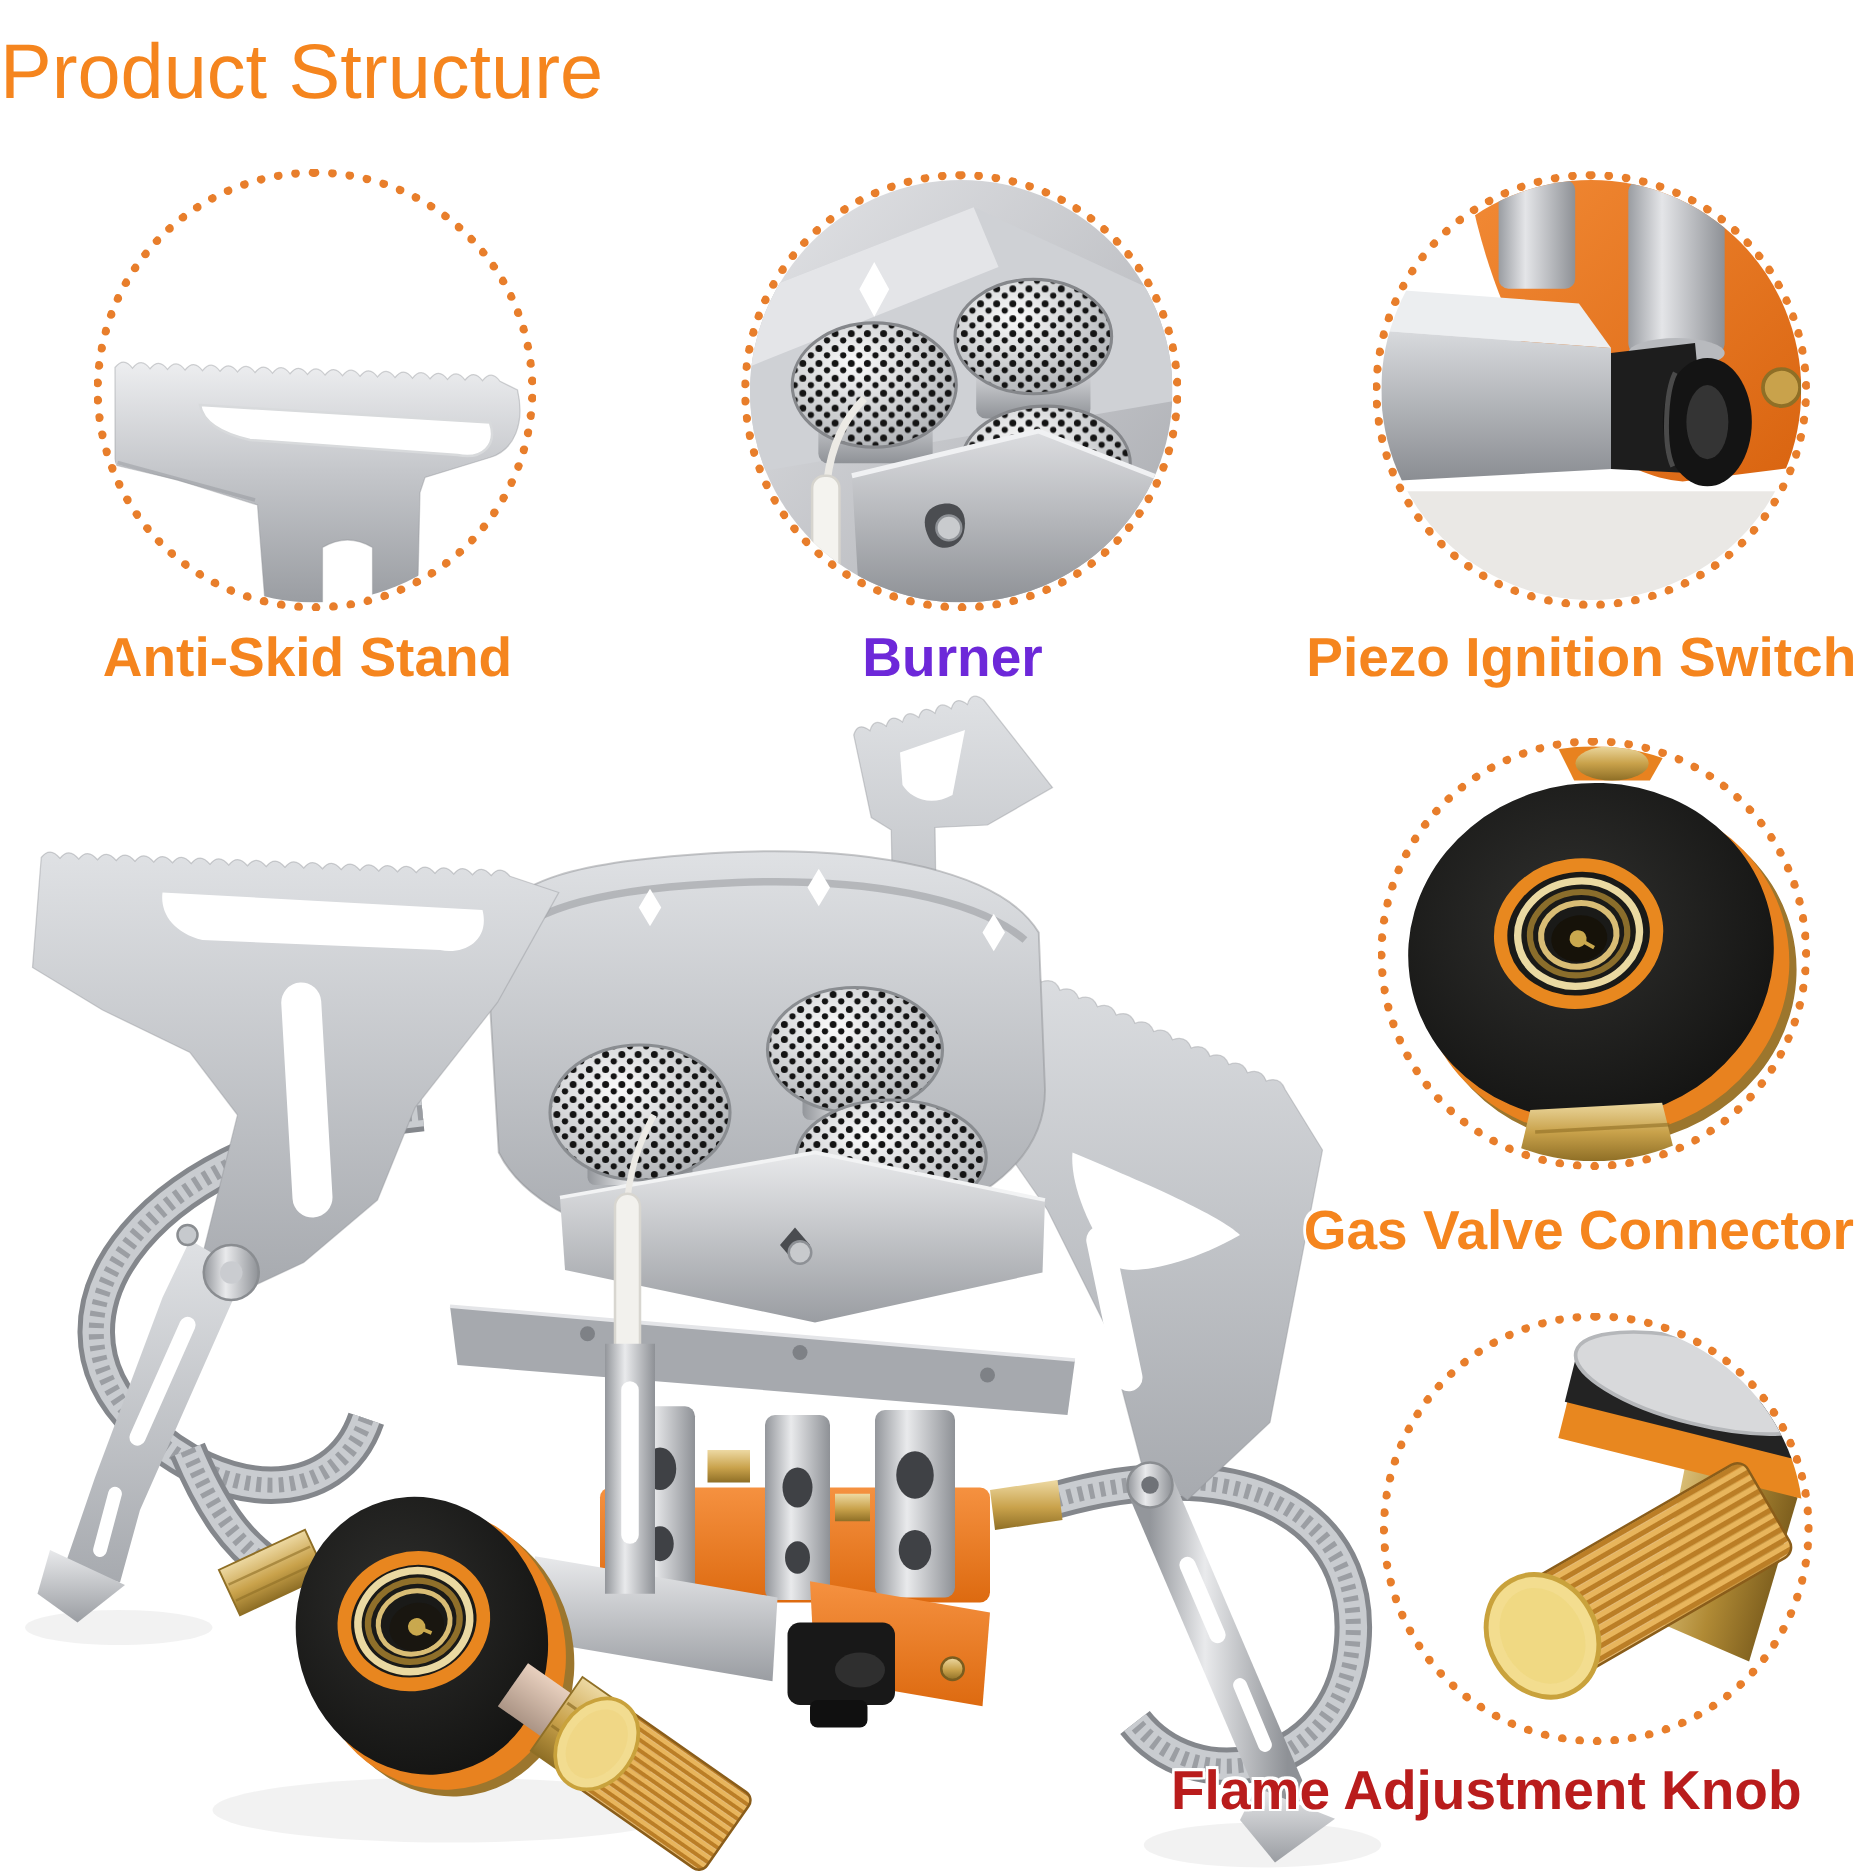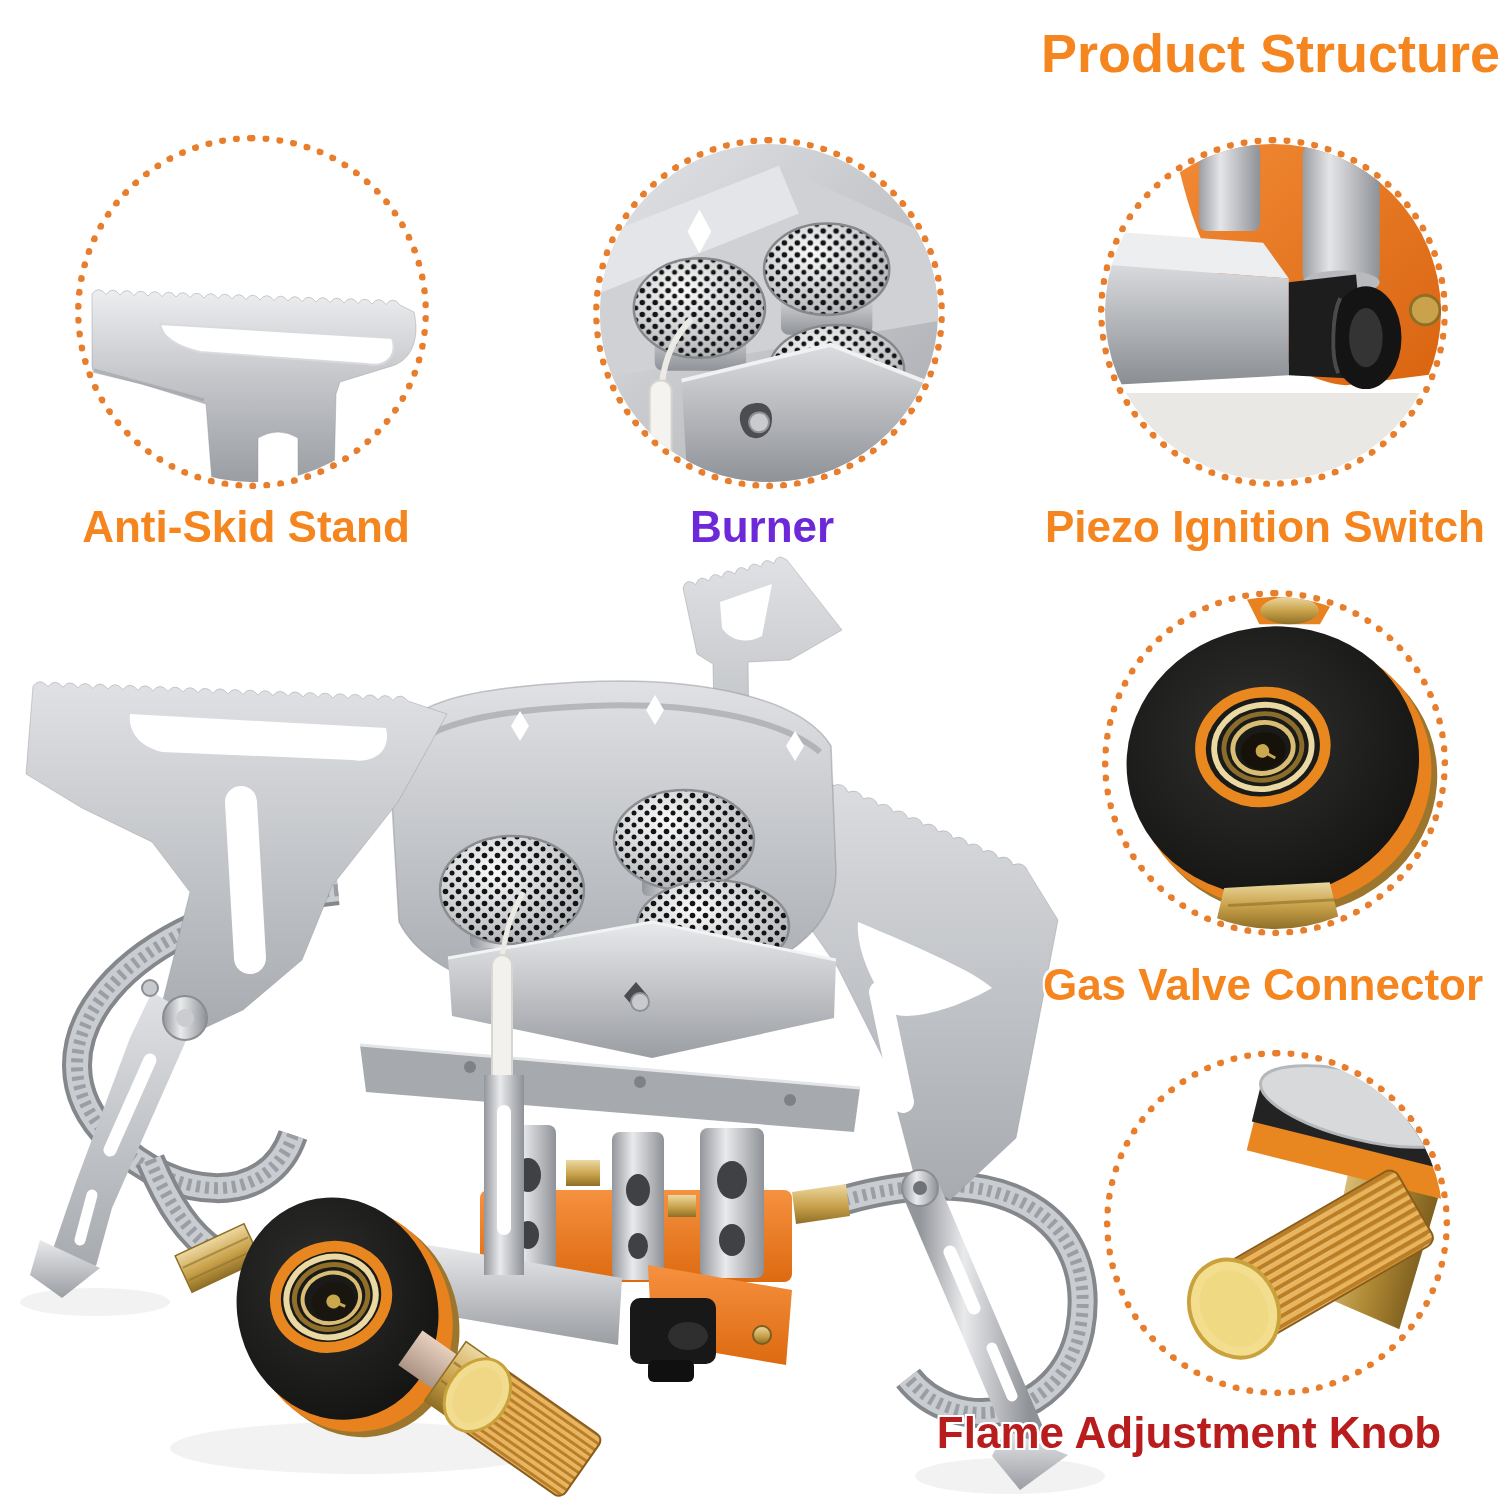--- a/index.html
+++ b/index.html
@@ -1,19 +1,19 @@
 <!DOCTYPE html>
 <html><head>
 <meta charset="utf-8">
 <style>
   html,body{margin:0;padding:0;background:#ffffff;}
   .canvas{position:relative;width:1500px;height:1500px;background:#fff;overflow:hidden;
           font-family:"Liberation Sans","DejaVu Sans",sans-serif;}
-  .title{position:absolute;left:0;right:0;top:22px;text-align:right;
-         font-size:54px;font-weight:bold;letter-spacing:0px;}
+  .title{position:absolute;left:0;right:0;top:22px;text-align:left;
+         font-size:62px;font-weight:normal;letter-spacing:0px;}
   .callout-circle{position:absolute;border-radius:50%;border:7px dotted #E87E2B;
           box-sizing:border-box;background:#fff;overflow:hidden;}
   .callout-circle svg{position:absolute;left:0;top:0;width:100%;height:100%;}
   .part-label{position:absolute;font-size:44px;font-weight:bold;white-space:nowrap;
          transform:translateX(-50%);z-index:30;
          text-shadow:2px 0 0 #fff,-2px 0 0 #fff,0 2px 0 #fff,0 -2px 0 #fff,
                      2px 2px 0 #fff,-2px -2px 0 #fff,2px -2px 0 #fff,-2px 2px 0 #fff;}
   .stove{position:absolute;left:0;top:540px;width:1120px;height:960px;z-index:5;}
 </style>
 </head>

